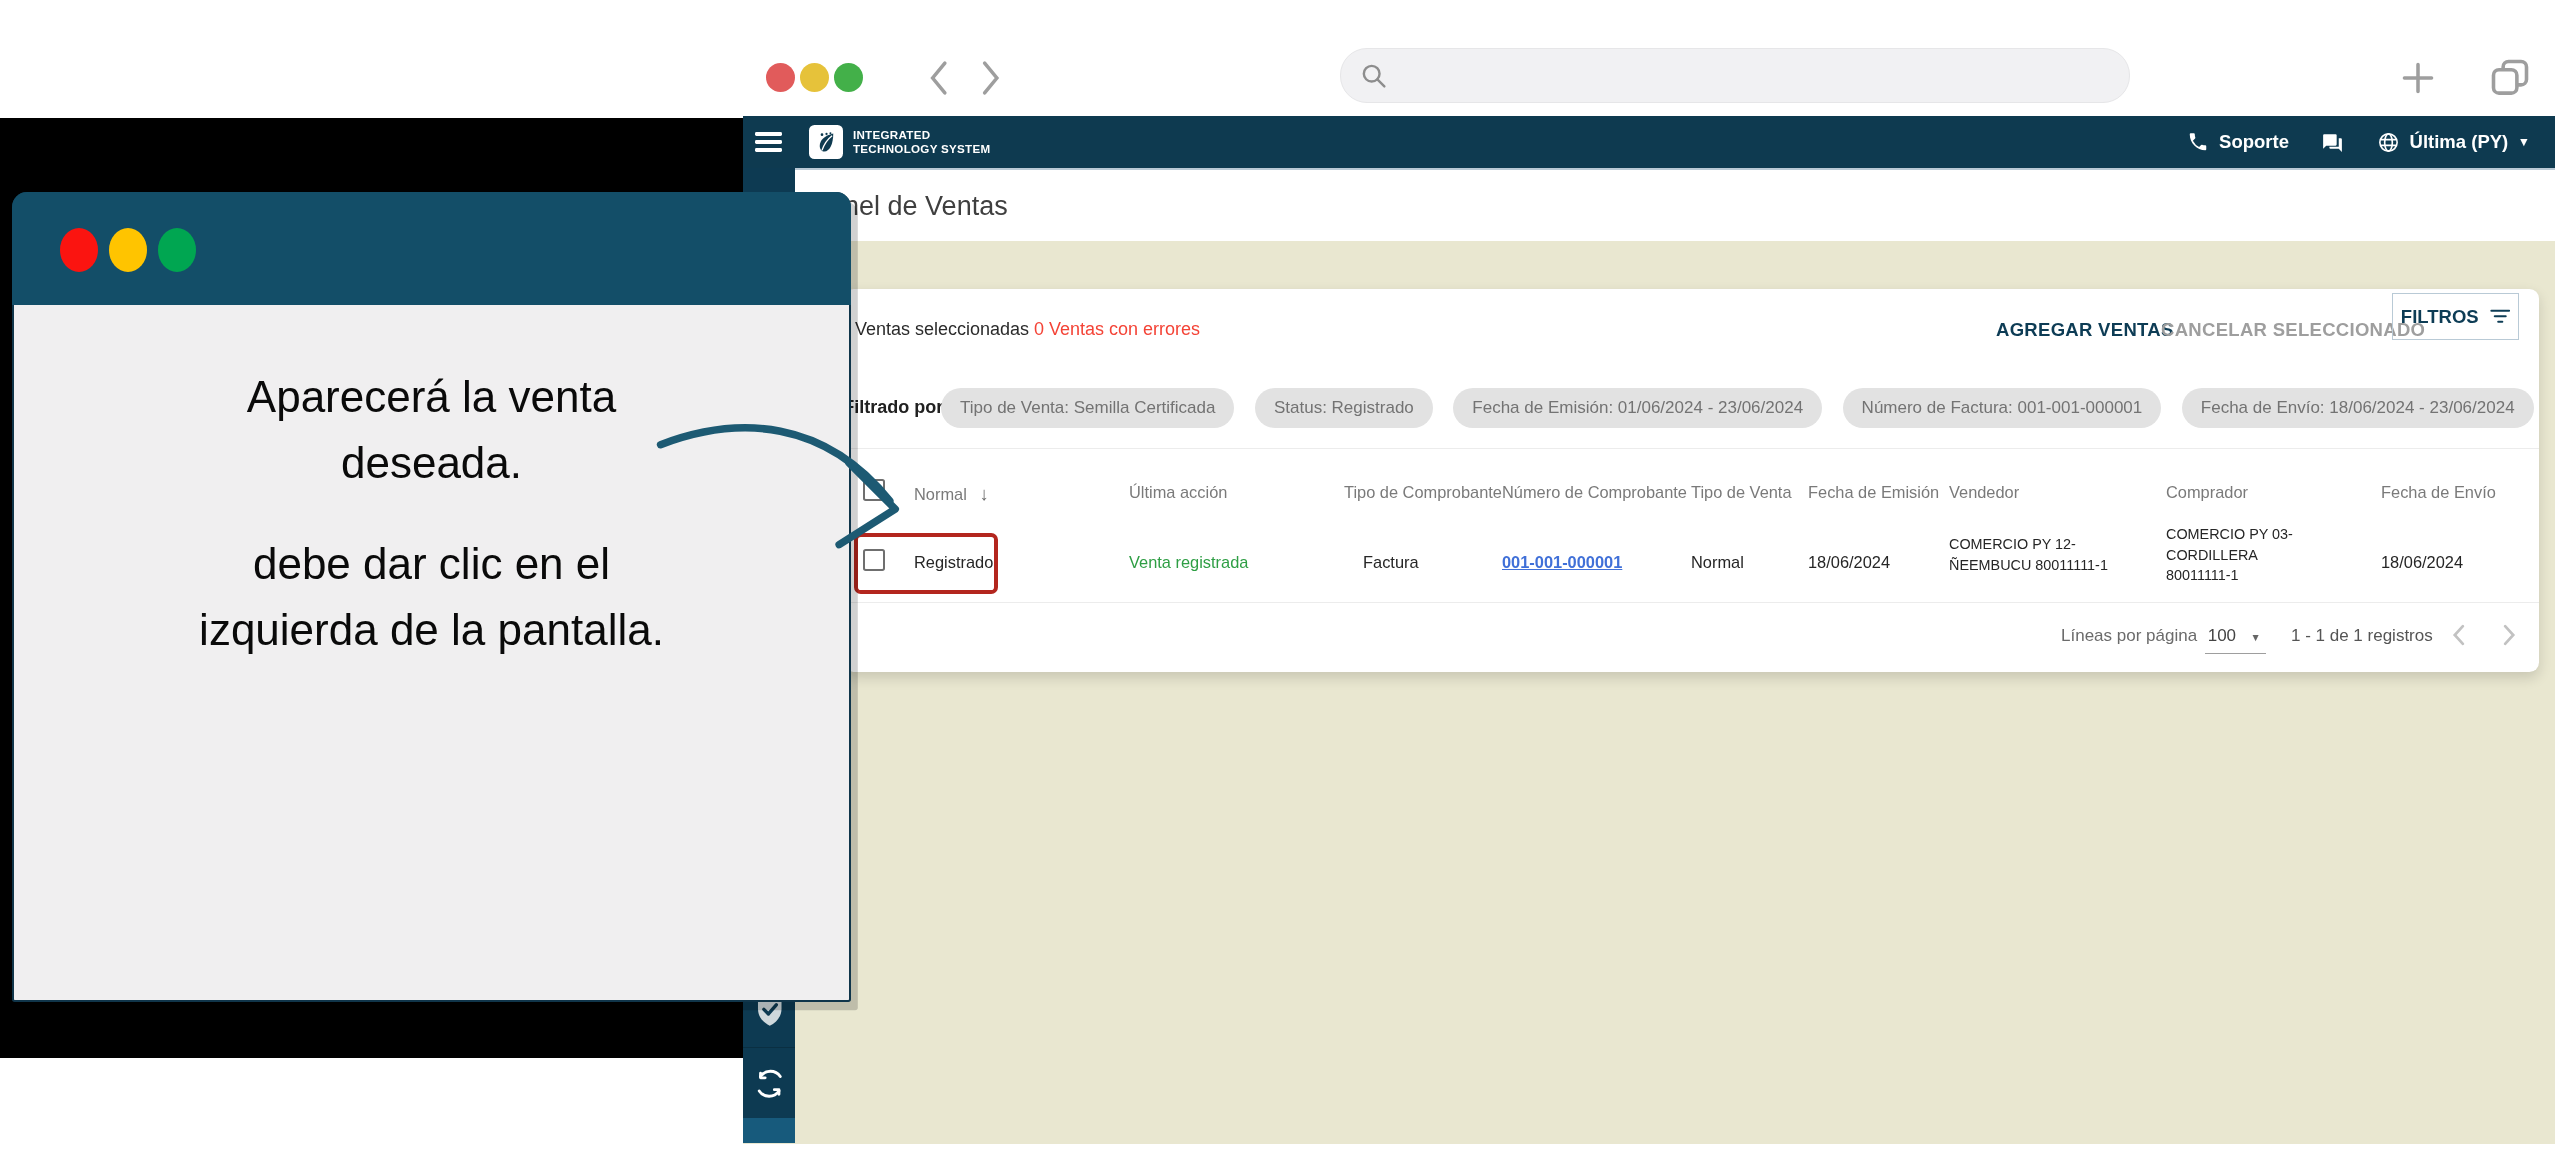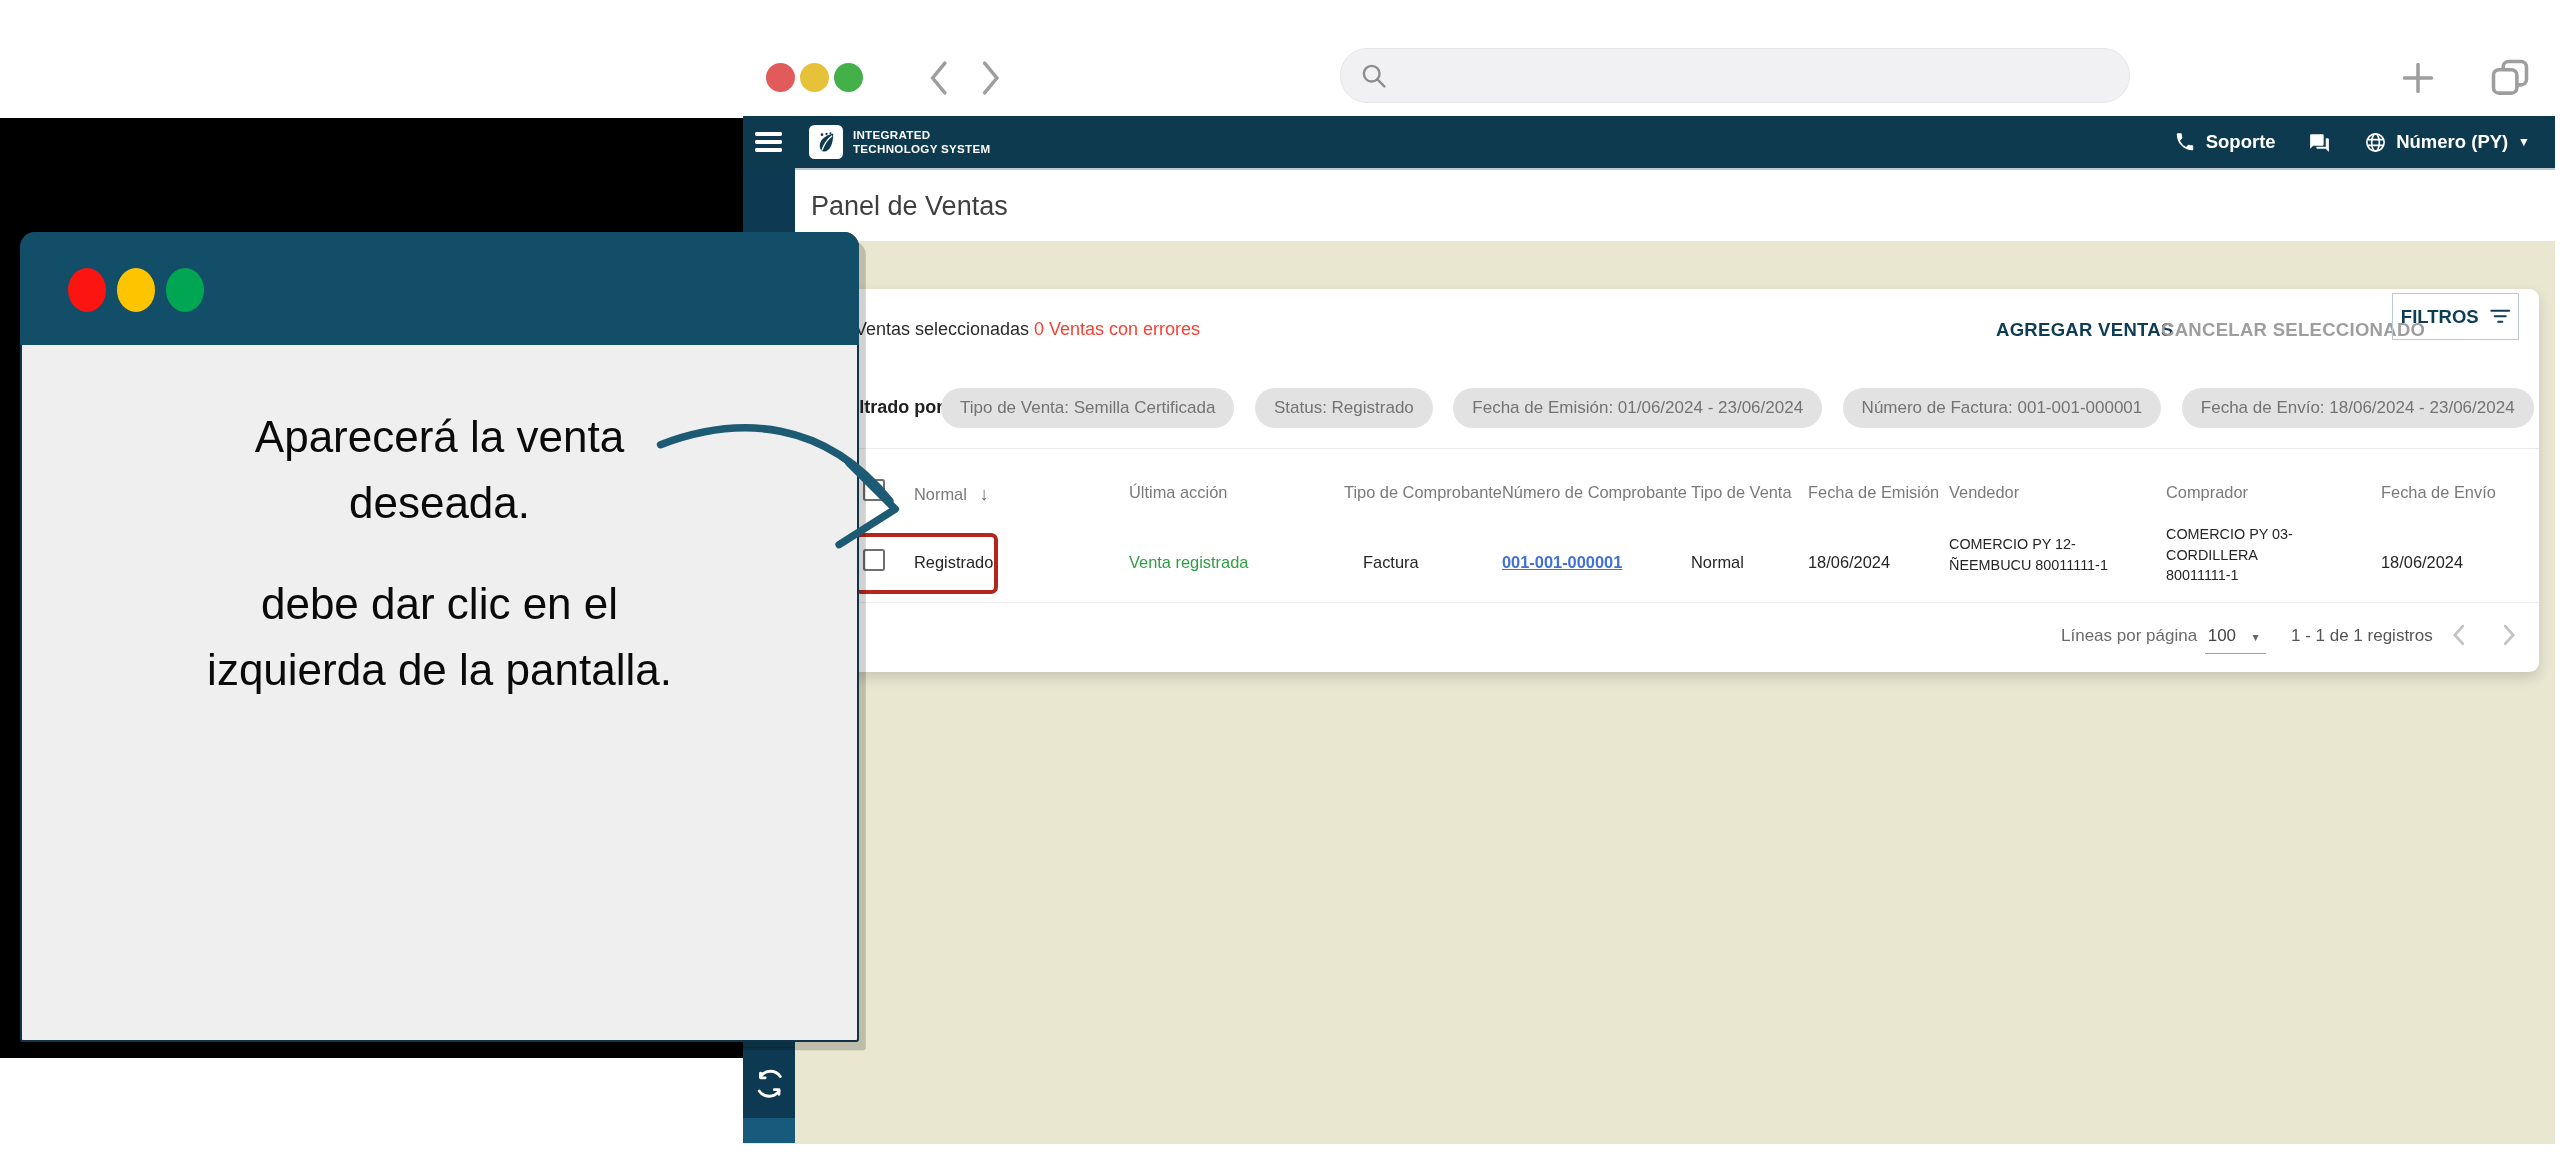--- a/index.html
+++ b/index.html
@@ -53,23 +53,23 @@
   .th{font-size:16.4px;color:#7a7a7a;top:194px;white-space:nowrap;}
   .td{font-size:16.4px;color:#262626;top:264px;white-space:nowrap;}
   .cb{width:18px;height:18px;border:2.1px solid #6f6f6f;border-radius:2.7px;background:#fff;}
   .redbox{left:10.3px;top:244px;width:136px;height:53px;border:4.1px solid #b3261e;border-radius:6.8px;}
   .pag{font-size:17px;color:#6b6b6b;top:337px;white-space:nowrap;}
 
   
   .blackband{left:0;top:118px;width:743px;height:940px;background:#000;}
 
   
-  .popup{left:20px;top:192px;width:835px;height:806px;background:#f0eff0;
+  .popup{left:12px;top:192px;width:835px;height:806px;background:#f0eff0;
          border:2.1px solid #10354a;border-radius:15px 15px 2.7px 2.7px;z-index:10;
-         box-shadow:6.8px 8.2px 0 rgba(0,0,0,.18);margin-top:40px;}
+         box-shadow:6.8px 8.2px 0 rgba(0,0,0,.18);}
   .popup-titlebar{position:absolute;left:-2.1px;top:-2.1px;width:839px;height:113px;background:#134e68;
                   border-radius:15px 15px 0 0;}
   .plight{position:absolute;width:38px;height:44px;border-radius:50%;top:36px;}
   .pmsg{position:absolute;left:0;width:835px;text-align:center;color:#0a0a0a;
         font-size:44px;line-height:66px;}
 
   .arrowlayer{left:0;top:0;width:2576px;height:1170px;z-index:20;pointer-events:none;}
 </style>
 </head>
 <body>
@@ -149,21 +149,21 @@
         </svg>
     </div>
     <div class="appbar-item">
       <span>
         <svg width="23" height="23" viewBox="0 0 24 24" fill="none" stroke="#fff" stroke-width="1.7">
             <circle cx="12" cy="12" r="9"></circle>
             <ellipse cx="12" cy="12" rx="4" ry="9"></ellipse>
             <path d="M3.6 9h16.8M3.6 15h16.8"></path>
           </svg>
       </span>
-      <span>Número (PY)</span>
+      <span>Última (PY)</span>
       <span style="font-size:12.3px">▼</span>
     </div>
   </div>
 </div>
 
 <div class="abs titleband">
   <div class="abs pagetitle">Panel de Ventas</div>
 </div>
 
 <div class="abs beige"></div>

